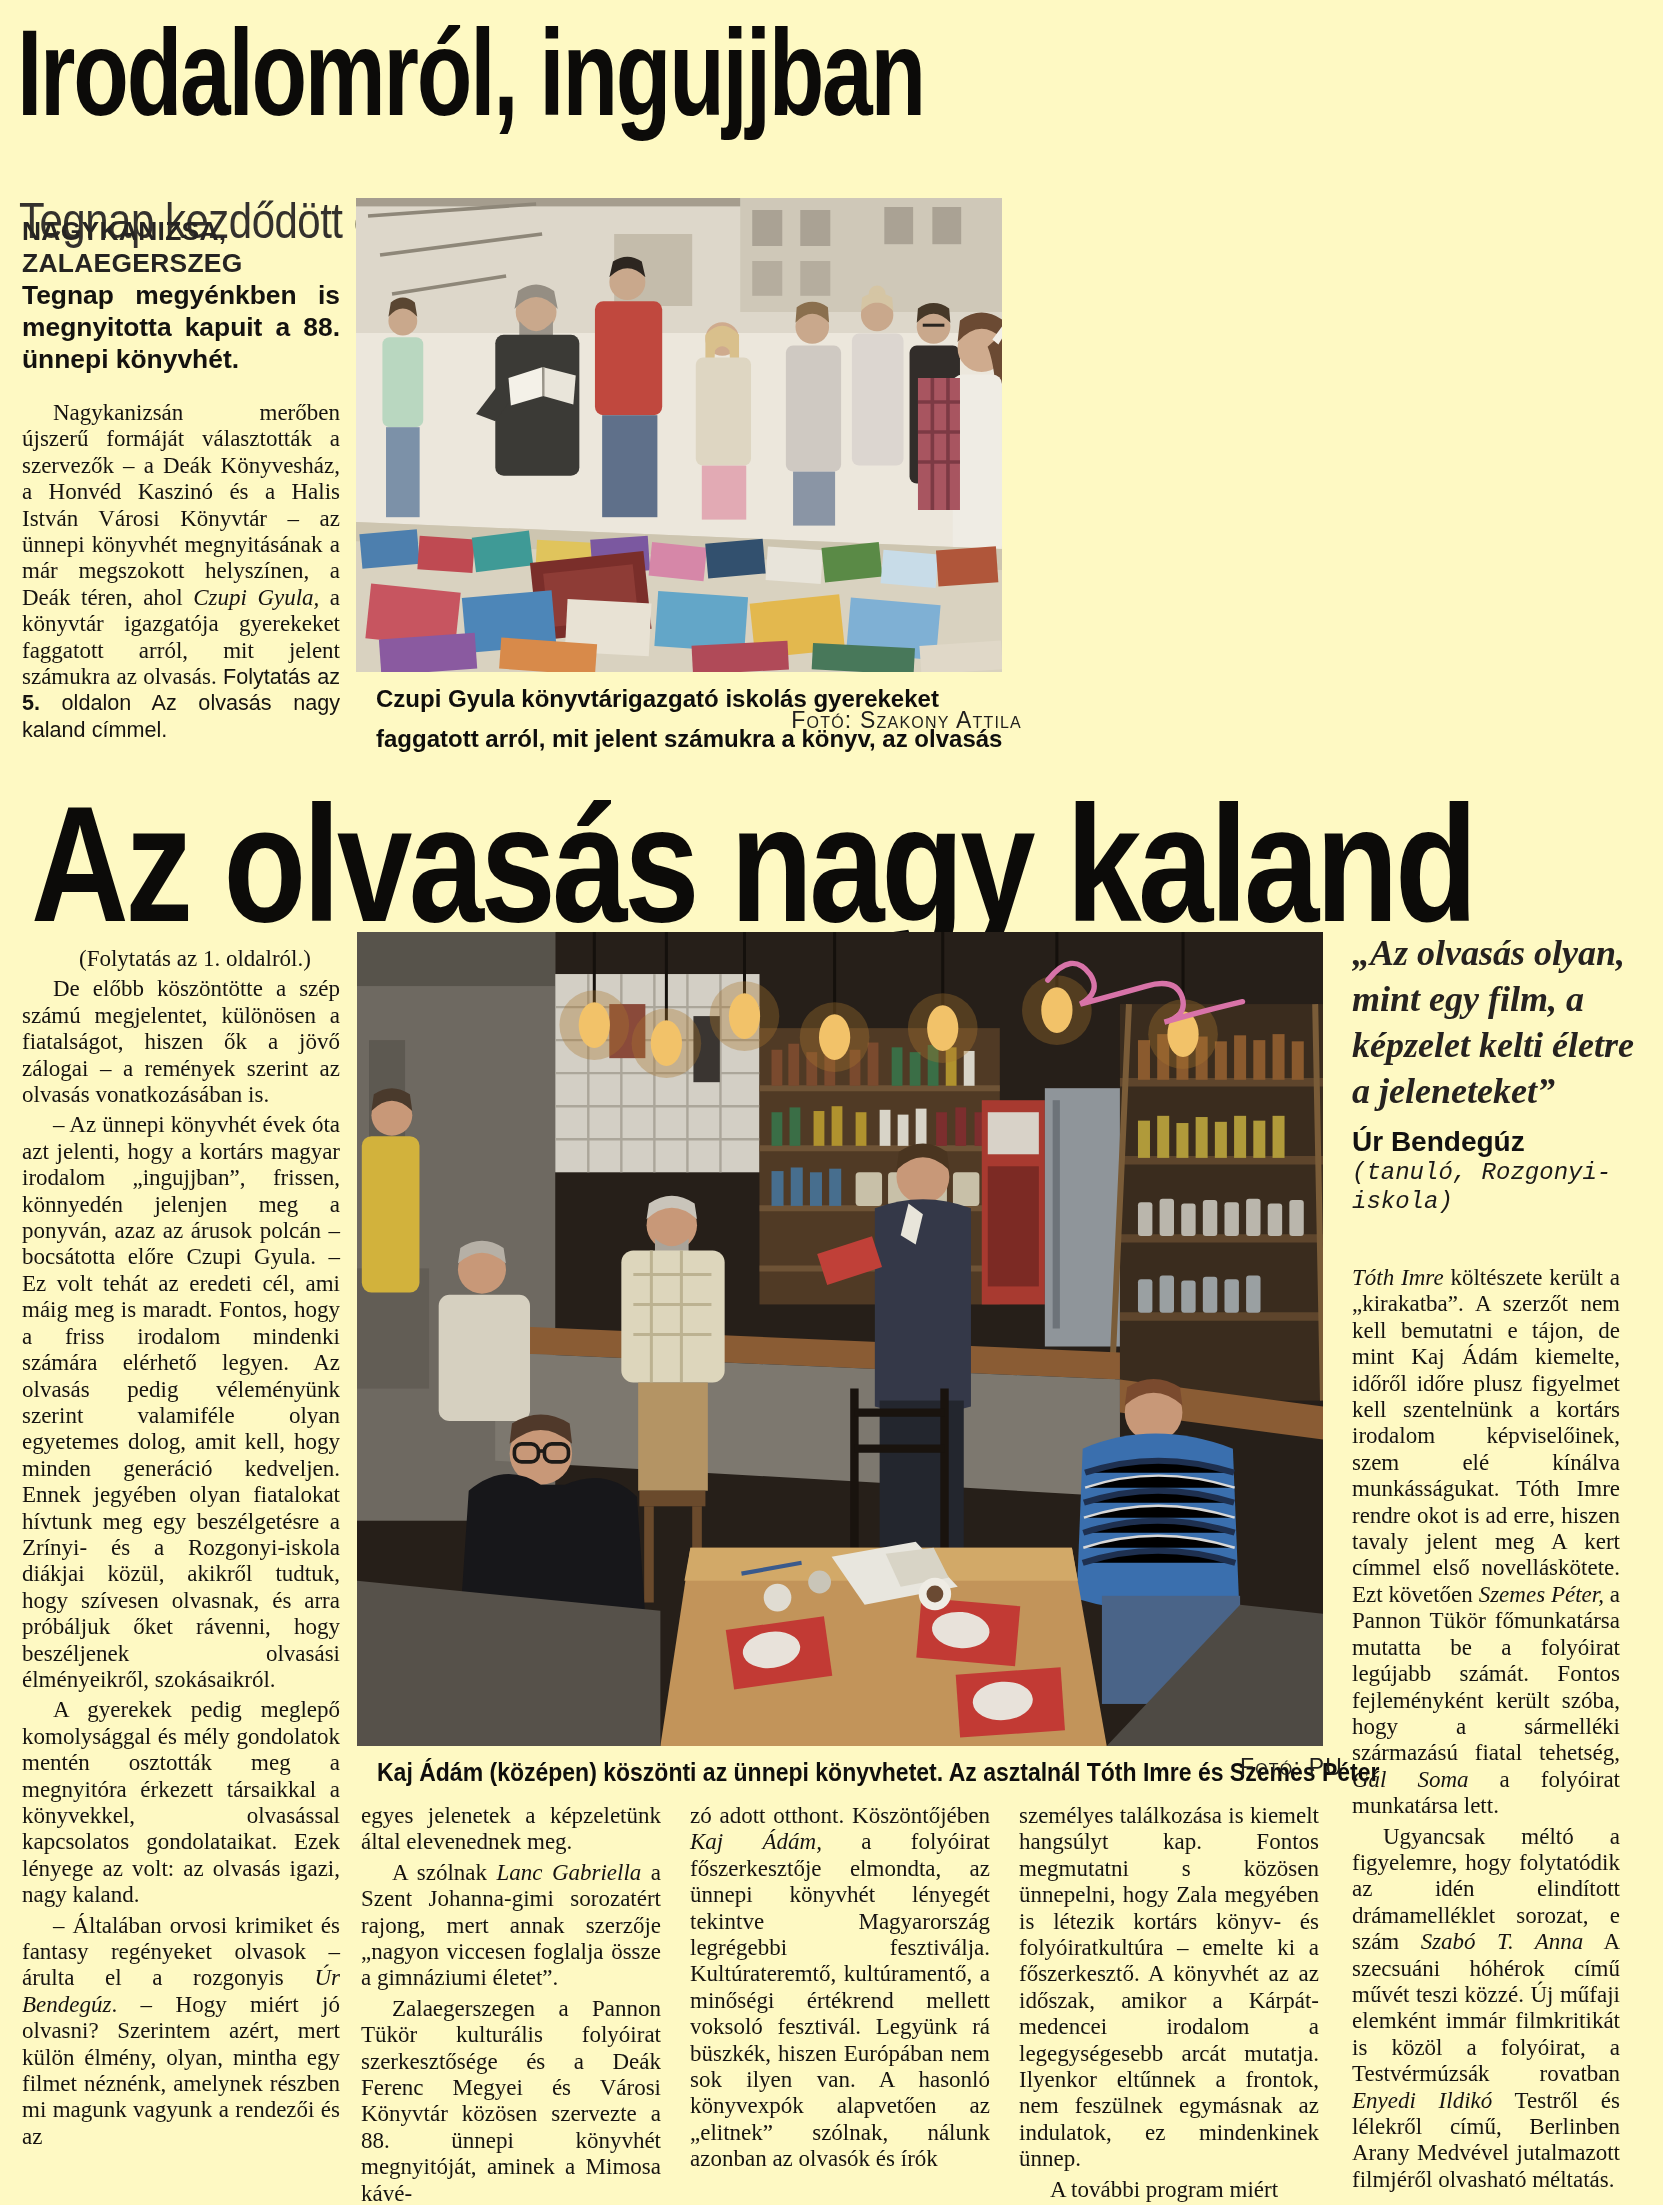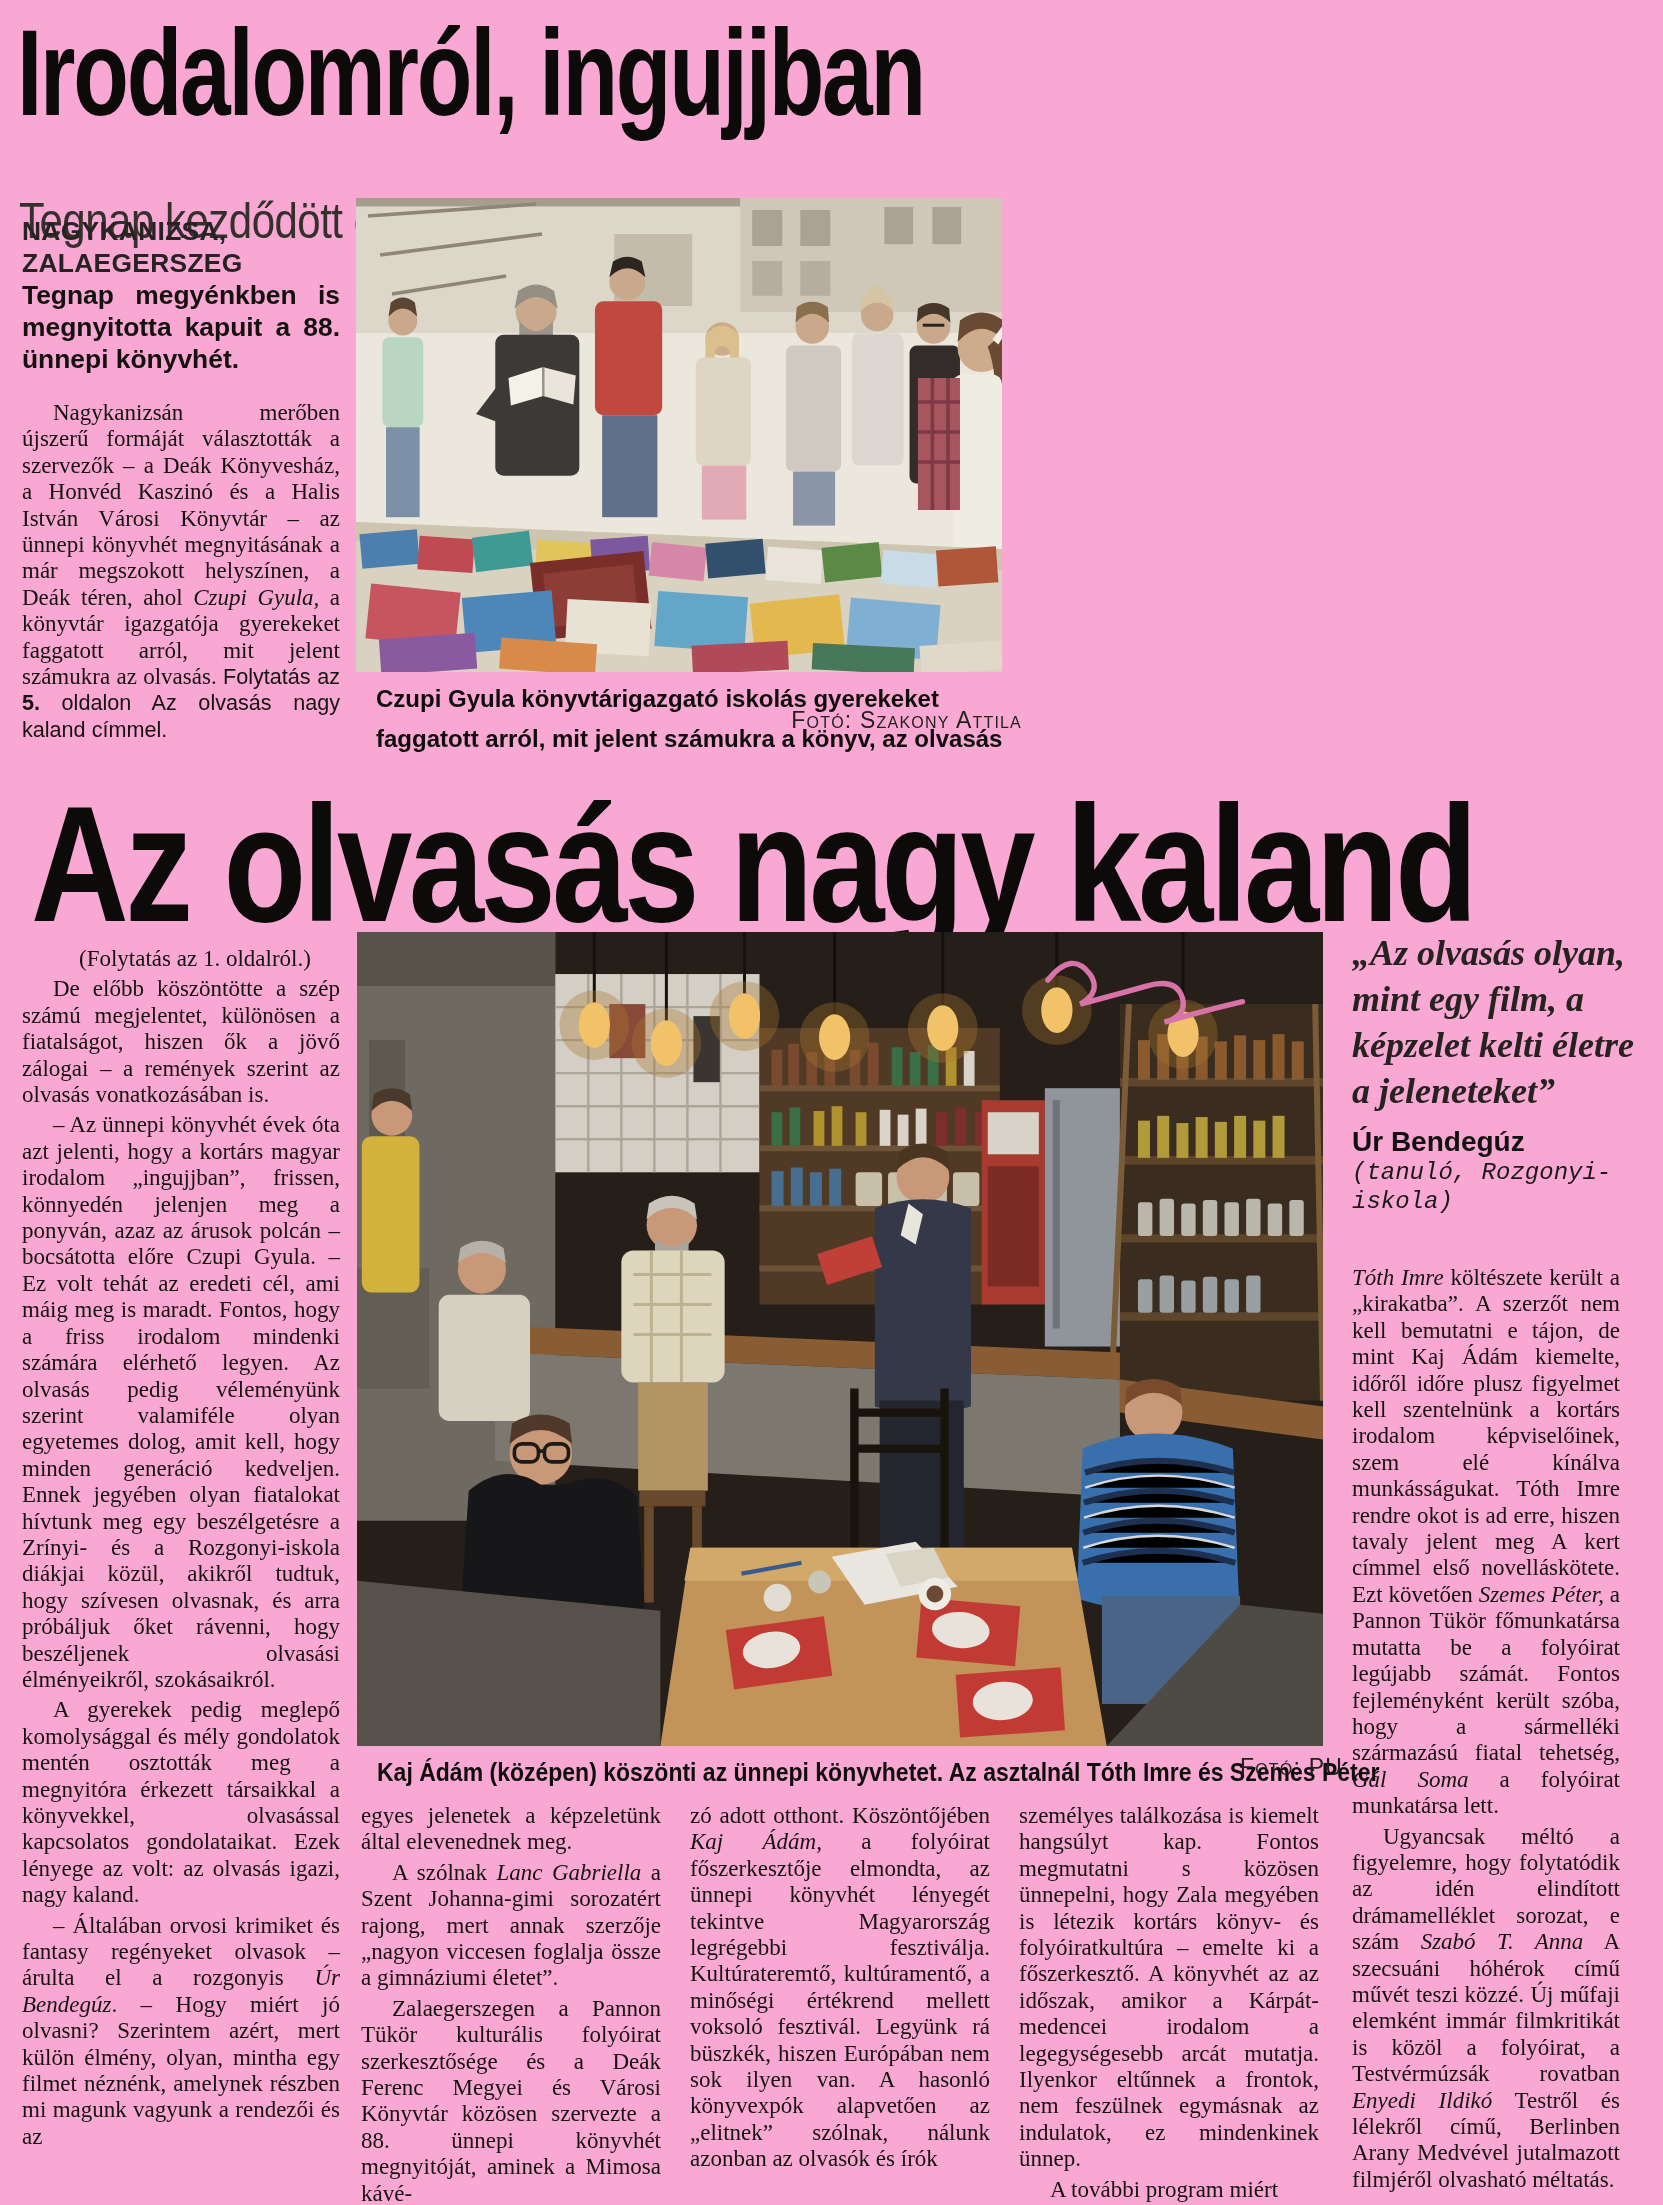--- a/index.html
+++ b/index.html
@@ -1,16 +1,16 @@
 <!DOCTYPE html>
 <html lang="hu" style="font-size:9.6px"><head>
 <meta charset="utf-8">
 <style>
   html,body{margin:0;padding:0;background:#9a9a9a;}
-  .page{position:relative;width:1664px;height:2205px;background:#f9a8d4;overflow:hidden;
+  .page{position:relative;width:1664px;height:2205px;background:#fef9c3;overflow:hidden;
         font-family:"Liberation Serif",serif;color:#161310;}
   
   .h-wrap{position:absolute;white-space:nowrap;}
   .h-inner{display:inline-block;transform-origin:left top;font-family:"Liberation Sans",sans-serif;
            font-weight:700;color:#0c0b09;line-height:1;}
   .headline1 .h-inner{font-size:123px;letter-spacing:-3px;transform:scaleX(0.74);}
   .headline2 .h-inner{font-size:165px;letter-spacing:-4.2px;transform:scaleX(0.82);}
   .subhead{position:absolute;white-space:nowrap;}
   .subhead .h-inner{font-weight:400;font-size:50px;color:#34312d;transform:scaleX(0.84);letter-spacing:-0.6px;}
   .subhead .accent{font-weight:700;}

